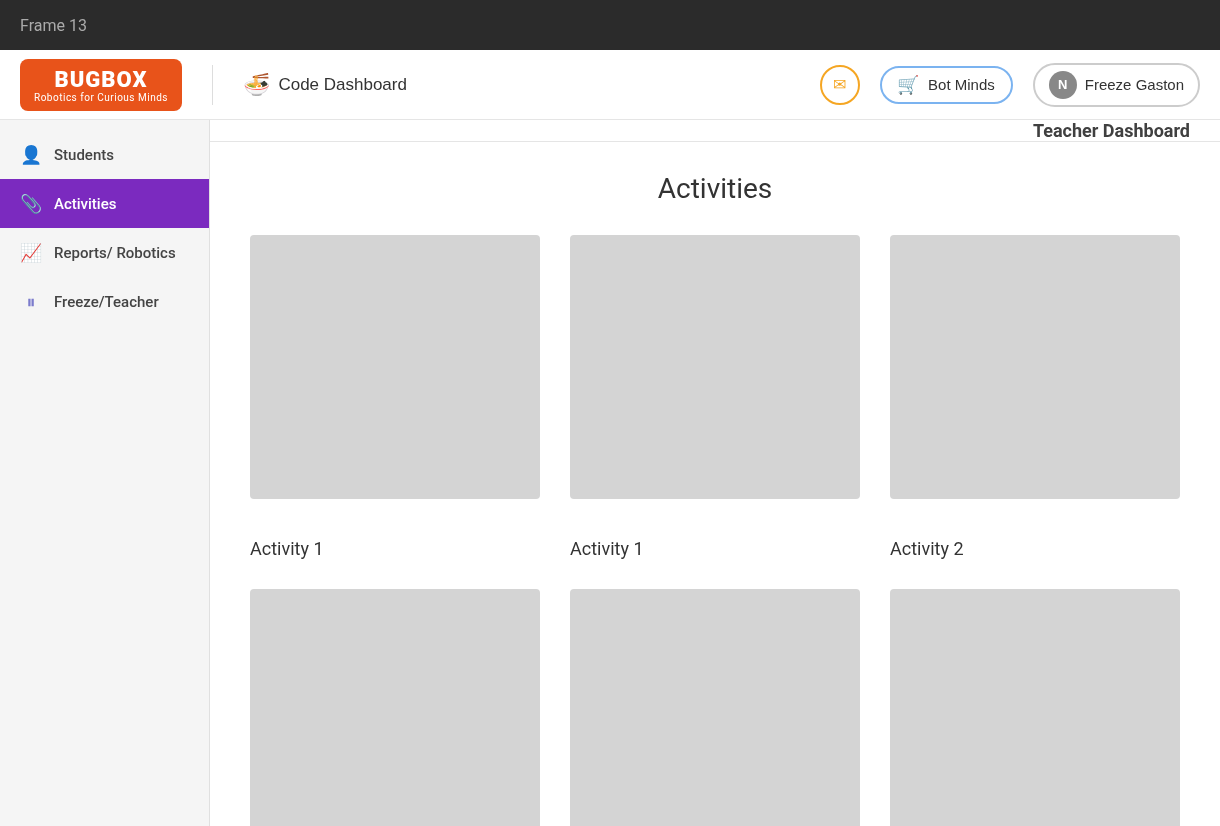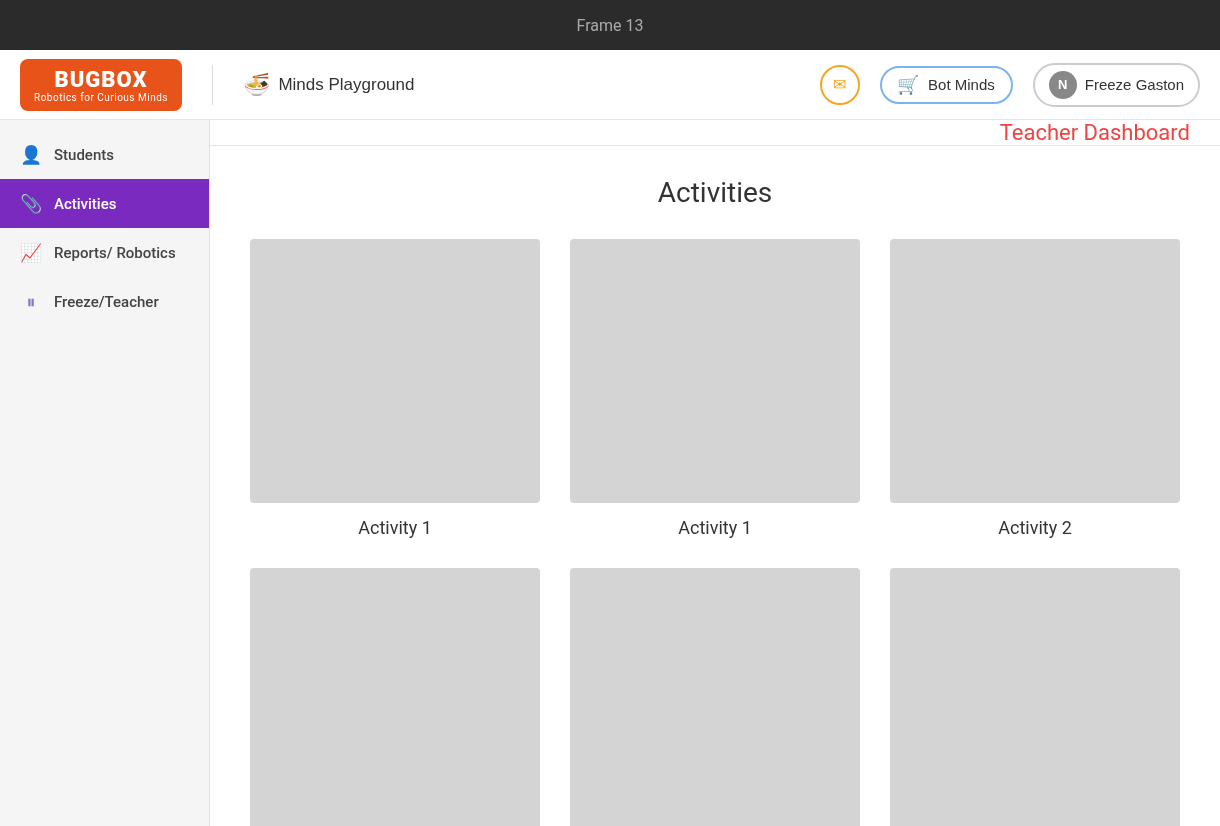--- a/index.html
+++ b/index.html
@@ -5,21 +5,20 @@
     * { box-sizing: border-box; margin: 0; padding: 0; }
     body { font-family: -apple-system, BlinkMacSystemFont, 'Segoe UI', Roboto, sans-serif; background: #2b2b2b; width: 1220px; height: 826px; overflow: hidden; }
 
     
     .title-bar {
       background: #2b2b2b;
       height: 50px;
       display: flex;
       align-items: center;
       padding: 0 20px;
-      justify-content: center;
     }
     .title-bar-text {
       color: #aaa;
       font-size: 16px;
       font-weight: 400;
     }
 
     
     .app-container {
       background: #fff;
@@ -186,23 +185,23 @@
     .dashboard-title-bar {
       background: #fff;
       border-bottom: 1px solid #e5e5e5;
       height: 50px;
       display: flex;
       align-items: center;
       justify-content: flex-end;
       padding: 0 30px;
     }
     .dashboard-title-text {
-      font-size: 22px;
-      color: #ef4444;
-      font-weight: 400;
+      font-size: 18px;
+      color: #404040;
+      font-weight: 700;
     }
 
     
     .main-content {
       flex: 1;
       display: flex;
       flex-direction: column;
       overflow: auto;
       background: #fff;
     }
@@ -218,22 +217,23 @@
     .activities-grid {
       display: grid;
       grid-template-columns: repeat(3, 1fr);
       gap: 30px;
       padding: 10px 40px 30px 40px;
     }
 
     .activity-card {
       display: flex;
       flex-direction: column;
-      align-items: center;
-      cursor: pointer;
+      align-items: flex-start;
+      cursor: pointer;
+      gap: 25px;
     }
 
     .activity-thumbnail {
       width: 100%;
       aspect-ratio: 1.1 / 1;
       background: #d4d4d4;
       border-radius: 4px;
     }
 
     .activity-label {
@@ -253,21 +253,21 @@
 <div class="app-container">
 
   <div class="top-nav">
     <div class="logo-box">
       <span class="logo-title">BUGBOX</span>
       <span class="logo-subtitle">Robotics for Curious Minds</span>
     </div>
     <div class="nav-divider"></div>
     <button class="code-playground-btn">
       <span class="code-playground-icon">🍜</span>
-      <span>Minds Playground</span>
+      <span>Code Dashboard</span>
     </button>
     <div class="nav-spacer"></div>
     <button class="mail-btn">
       <span>✉</span>
     </button>
     <button class="bot-shop-btn">
       <span class="bot-shop-icon">🛒</span>
       <span>Bot Minds</span>
     </button>
     <button class="user-btn">

